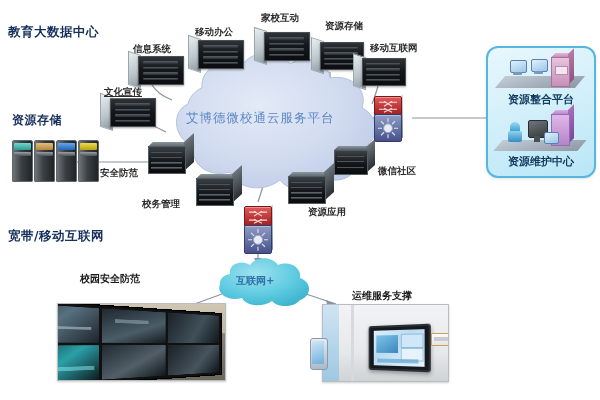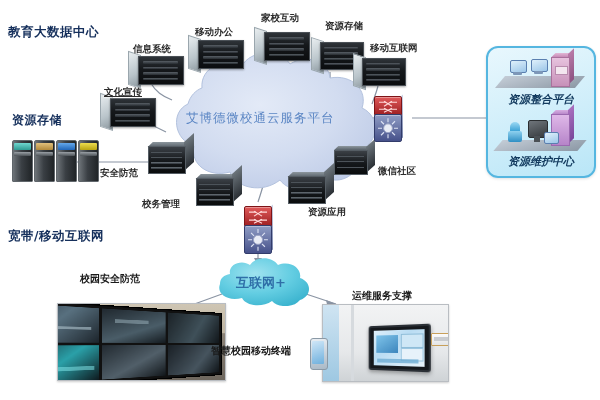--- a/index.html
+++ b/index.html
@@ -27,21 +27,21 @@
   }
   .plabel{
     font-size:10px;font-weight:bold;color:#1b1b1b;white-space:nowrap;
   }
 
   
   .cloud-main-text{
     font-size:12.5px;color:#5b86c4;white-space:nowrap;letter-spacing:1px;
   }
   .cloud-net-text{
-    font-size:13px;font-weight:bold;color:#2f6fa8;white-space:nowrap;
+    font-size:10px;font-weight:bold;color:#2f6fa8;white-space:nowrap;
   }
 
   
   .srv{position:absolute;}
   .srv .body{
     position:absolute;left:0;top:0;width:100%;height:100%;
     background:linear-gradient(180deg,#2e3338 0%,#15181b 45%,#0b0d0f 100%);
     border:1px solid #4a5056;
     box-shadow:0 1px 2px rgba(0,0,0,.35);
   }
@@ -425,21 +425,21 @@
         <stop offset="55%" stop-color="#63cde2"></stop>
         <stop offset="100%" stop-color="#3cb4cf"></stop>
       </radialGradient>
     </defs>
     <path fill="url(#ic)" d="M22,16 C20,6 34,1 42,7 C48,-2 64,-2 70,7 C82,2 94,10 92,20
          C104,24 104,38 92,42 C86,50 70,50 64,43 C54,50 38,48 34,40
          C20,44 8,36 12,26 C12,20 16,17 22,16 Z"></path>
   </svg>
   <div class="abs cloud-net-text" style="left:236px;top:274px;">互联网+</div>
 
-  <div class="panel" style="left:486px;top:46px;width:106px;height:128px;font-style:italic;">
+  <div class="panel" style="left:486px;top:46px;width:106px;height:128px;">
 
     <div class="plat" style="left:12px;top:28px;width:80px;height:12px;"></div>
     <div class="pc" style="left:22px;top:12px;width:15px;height:15px;">
       <div class="scr"></div>
         <div class="base"></div>
     </div>
     <div class="pc" style="left:43px;top:11px;width:15px;height:15px;">
       <div class="scr"></div>
         <div class="base"></div>
     </div>
@@ -512,19 +512,18 @@
         <div style="position:absolute;left:56%;top:50%;width:38%;height:30%;background:#e7f2fa;border:1px solid #9cc6e0;"></div>
         <div style="position:absolute;left:8%;bottom:8%;width:80%;height:12%;background:#6aa9d2;opacity:.75;"></div>
       </div>
     </div>
     <div style="position:absolute;left:112px;top:26px;width:0;height:0;"></div>
     <div style="position:absolute;left:108px;top:28px;width:22px;height:11px;background:linear-gradient(180deg,#fbfbfb,#e3e5e7);border:1px solid #c8a05a;border-radius:1px;">
       <div style="position:absolute;left:2px;top:3px;right:2px;height:4px;background:#c9ccd0;"></div>
     </div>
   </div>
 
-  <div class="abs plabel" style="left:211px;top:344px;">智慧校园移动终端</div>
   <div class="abs" style="left:310px;top:338px;width:16px;height:30px;">
     <div style="position:absolute;left:0;top:0;width:100%;height:100%;background:linear-gradient(170deg,#e9eef3,#aab9c6);border:1px solid #8a99a6;border-radius:3px;"></div>
     <div style="position:absolute;left:2px;top:3px;right:2px;bottom:4px;background:linear-gradient(160deg,#cfe6f7,#6fb0dd);border-radius:1px;"></div>
   </div>
 
 </div>
 
 </body></html>

